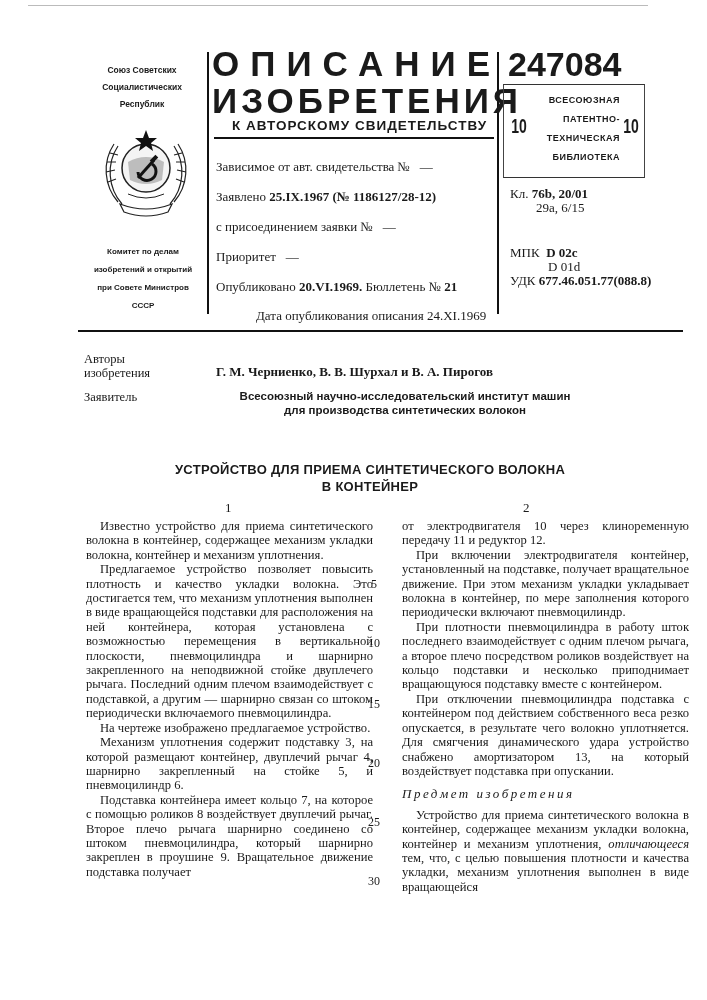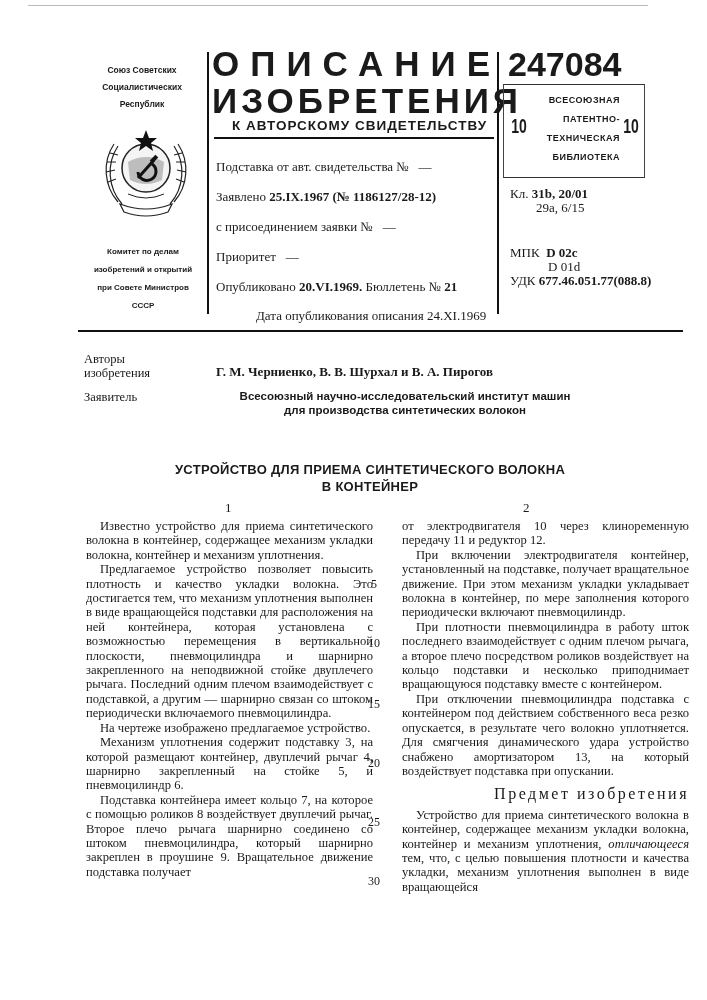--- a/index.html
+++ b/index.html
@@ -37,21 +37,21 @@
 
   .doc-title { left: 140px; top: 461px; width: 460px; text-align: center; font-family: "Liberation Sans", sans-serif; font-weight: bold; font-size: 13px; line-height: 17px; letter-spacing: 0.3px; }
 
   .colnum { font-size: 13px; }
   .col { width: 287px; font-size: 12.6px; line-height: 14.4px; text-align: justify; }
   .col p { margin: 0; text-indent: 14px; }
   .col p.ni { text-indent: 0; }
   .col i { font-style: italic; }
   .col-left { left: 86px; top: 519px; }
   .col-right { left: 386px; top: 519px; margin-left: 16px; }
-  .subject-head { text-align: right; letter-spacing: 2.5px; margin: 9px 0 6px 0 !important; text-indent: 0 !important; font-size: 16px; }
+  .subject-head { text-align: left; letter-spacing: 2.5px; margin: 9px 0 6px 0 !important; text-indent: 0 !important; font-size: 13px; font-style: italic; }
 
   .ln { font-size: 12px; width: 20px; text-align: center; }
 </style>
 </head>
 <body>
 
 <div class="abs top-rule"></div>
 
 <div class="abs union">
   <div>Союз Советских</div>
@@ -86,21 +86,21 @@
 
 <div class="abs vline1"></div>
 <div class="abs vline2"></div>
 
 <div class="abs title1">ОПИСАНИЕ</div>
 <div class="abs title2">ИЗОБРЕТЕНИЯ</div>
 <div class="abs title3">К АВТОРСКОМУ СВИДЕТЕЛЬСТВУ</div>
 <div class="abs title-rule"></div>
 
 <div class="abs meta" style="top:159px;">
-  <span>Подставка от авт. свидетельства №</span>&nbsp;&nbsp;
+  <span>Зависимое от авт. свидетельства №</span>&nbsp;&nbsp;
   <span>—</span>
 </div>
 <div class="abs meta" style="top:189px;">
   <span>Заявлено</span>
   <b>25.IX.1967 (№ 1186127/28-12)</b>
 </div>
 <div class="abs meta" style="top:219px;">
   <span>с присоединением заявки №</span>&nbsp;&nbsp;
   <span>—</span>
 </div>
@@ -127,21 +127,21 @@
     <div>ВСЕСОЮЗНАЯ</div>
     <div>ПАТЕНТНО-</div>
     <div>ТЕХНИЧЕСКАЯ</div>
     <div>БИБЛИОТЕКА</div>
   </div>
   <div class="abs stamp-side" style="left:116px;">10</div>
 </div>
 
 <div class="abs cls" style="top:186px;">
   <span>Кл.</span>
-  <b>31b, 20/01</b>
+  <b>76b, 20/01</b>
 </div>
 <div class="abs cls" style="left:536px; top:200px;">29a, 6/15</div>
 <div class="abs cls" style="top:245px;">
   <span>МПК</span>&nbsp;
   <b>D 02c</b>
 </div>
 <div class="abs cls" style="left:548px; top:259px;">D 01d</div>
 <div class="abs cls" style="top:273px;">
   <span>УДК</span>
   <b>677.46.051.77(088.8)</b>

